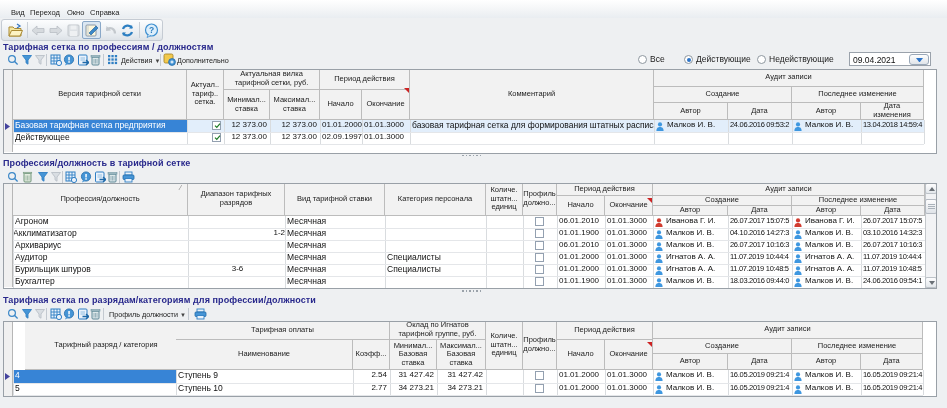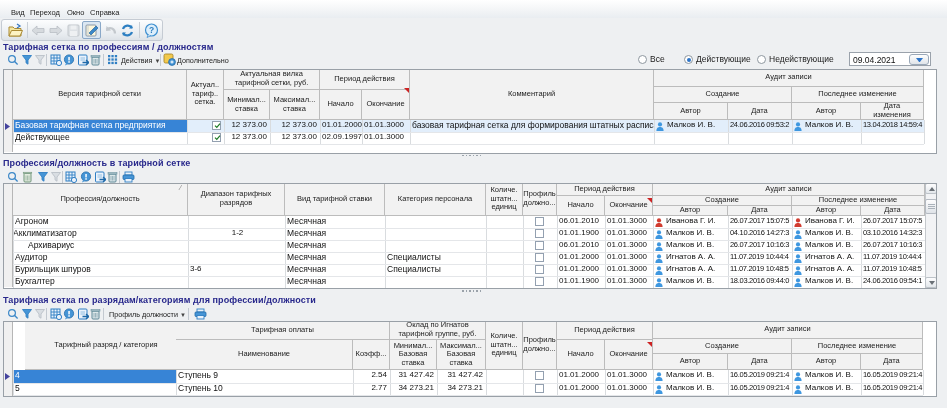--- a/index.html
+++ b/index.html
@@ -299,39 +299,39 @@
   </svg>
 <div class="dc" style="left:664px;top:216px;width:64px;height:12px;font-size:8px;text-align:left;color:#111;padding-left:2px;">Иванова Г. И.</div>
 <div class="dc" style="left:728px;top:216px;width:64px;height:12px;font-size:7.5px;text-align:left;color:#111;padding-left:2px;letter-spacing:-0.3px;">26.07.2017 15:07:5</div>
 <svg style="position:absolute;left:794px;top:218px" width="8" height="9" viewBox="0 0 8 9">
     <circle cx="4" cy="2.4" r="2.1" fill="#d23b2f"></circle>
     <path d="M0.4 9 C0.4 5.8 2 4.9 4 4.9 C6 4.9 7.6 5.8 7.6 9 Z" fill="#d23b2f"></path>
   </svg>
 <div class="dc" style="left:803px;top:216px;width:58px;height:12px;font-size:8px;text-align:left;color:#111;padding-left:2px;">Иванова Г. И.</div>
 <div class="dc" style="left:861px;top:216px;width:64px;height:12px;font-size:7.5px;text-align:left;color:#111;padding-left:2px;letter-spacing:-0.3px;">26.07.2017 15:07:5</div>
 <div class="dc" style="left:13px;top:228px;width:175px;height:12px;font-size:8.5px;text-align:left;color:#111;padding-left:0;">Акклиматизатор</div>
-<div class="dc" style="left:188px;top:228px;width:97px;height:12px;font-size:8px;text-align:center;color:#111;padding-left:2px;">1-2</div>
+<div class="dc" style="left:188px;top:228px;width:97px;height:12px;font-size:8px;text-align:right;color:#111;padding-left:2px;">1-2</div>
 <div class="dc" style="left:285px;top:228px;width:100px;height:12px;font-size:8.5px;text-align:left;color:#111;padding-left:2px;">Месячная</div>
 <div class="dc" style="left:385px;top:228px;width:101px;height:12px;font-size:8.5px;text-align:left;color:#111;padding-left:2px;"></div>
 <div style="position:absolute;left:535px;top:229px;width:9px;height:9px;background:#fff;border:1px solid #93a0b0;"></div>
 <div class="dc" style="left:557px;top:228px;width:48px;height:12px;font-size:8px;text-align:left;color:#111;padding-left:2px;">01.01.1900</div>
 <div class="dc" style="left:605px;top:228px;width:48px;height:12px;font-size:8px;text-align:left;color:#111;padding-left:2px;">01.01.3000</div>
 <svg style="position:absolute;left:655px;top:230px" width="8" height="9" viewBox="0 0 8 9">
     <circle cx="4" cy="2.4" r="2.1" fill="#3e97e0"></circle>
     <path d="M0.4 9 C0.4 5.8 2 4.9 4 4.9 C6 4.9 7.6 5.8 7.6 9 Z" fill="#3e97e0"></path>
   </svg>
 <div class="dc" style="left:664px;top:228px;width:64px;height:12px;font-size:8px;text-align:left;color:#111;padding-left:2px;">Малков И. В.</div>
 <div class="dc" style="left:728px;top:228px;width:64px;height:12px;font-size:7.5px;text-align:left;color:#111;padding-left:2px;letter-spacing:-0.3px;">04.10.2016 14:27:3</div>
 <svg style="position:absolute;left:794px;top:230px" width="8" height="9" viewBox="0 0 8 9">
     <circle cx="4" cy="2.4" r="2.1" fill="#3e97e0"></circle>
     <path d="M0.4 9 C0.4 5.8 2 4.9 4 4.9 C6 4.9 7.6 5.8 7.6 9 Z" fill="#3e97e0"></path>
   </svg>
 <div class="dc" style="left:803px;top:228px;width:58px;height:12px;font-size:8px;text-align:left;color:#111;padding-left:2px;">Малков И. В.</div>
 <div class="dc" style="left:861px;top:228px;width:64px;height:12px;font-size:7.5px;text-align:left;color:#111;padding-left:2px;letter-spacing:-0.3px;">03.10.2016 14:32:3</div>
-<div class="dc" style="left:13px;top:240px;width:175px;height:12px;font-size:8.5px;text-align:left;color:#111;padding-left:15px;">Архивариус</div>
+<div class="dc" style="left:13px;top:240px;width:175px;height:12px;font-size:8.5px;text-align:left;color:#111;padding-left:2px;">Архивариус</div>
 <div class="dc" style="left:188px;top:240px;width:97px;height:12px;font-size:8px;text-align:left;color:#111;padding-left:2px;"></div>
 <div class="dc" style="left:285px;top:240px;width:100px;height:12px;font-size:8.5px;text-align:left;color:#111;padding-left:2px;">Месячная</div>
 <div class="dc" style="left:385px;top:240px;width:101px;height:12px;font-size:8.5px;text-align:left;color:#111;padding-left:2px;"></div>
 <div style="position:absolute;left:535px;top:241px;width:9px;height:9px;background:#fff;border:1px solid #93a0b0;"></div>
 <div class="dc" style="left:557px;top:240px;width:48px;height:12px;font-size:8px;text-align:left;color:#111;padding-left:2px;">06.01.2010</div>
 <div class="dc" style="left:605px;top:240px;width:48px;height:12px;font-size:8px;text-align:left;color:#111;padding-left:2px;">01.01.3000</div>
 <svg style="position:absolute;left:655px;top:242px" width="8" height="9" viewBox="0 0 8 9">
     <circle cx="4" cy="2.4" r="2.1" fill="#3e97e0"></circle>
     <path d="M0.4 9 C0.4 5.8 2 4.9 4 4.9 C6 4.9 7.6 5.8 7.6 9 Z" fill="#3e97e0"></path>
   </svg>
@@ -356,21 +356,21 @@
   </svg>
 <div class="dc" style="left:664px;top:252px;width:64px;height:12px;font-size:8px;text-align:left;color:#111;padding-left:2px;">Игнатов А. А.</div>
 <div class="dc" style="left:728px;top:252px;width:64px;height:12px;font-size:7.5px;text-align:left;color:#111;padding-left:2px;letter-spacing:-0.3px;">11.07.2019 10:44:4</div>
 <svg style="position:absolute;left:794px;top:254px" width="8" height="9" viewBox="0 0 8 9">
     <circle cx="4" cy="2.4" r="2.1" fill="#3e97e0"></circle>
     <path d="M0.4 9 C0.4 5.8 2 4.9 4 4.9 C6 4.9 7.6 5.8 7.6 9 Z" fill="#3e97e0"></path>
   </svg>
 <div class="dc" style="left:803px;top:252px;width:58px;height:12px;font-size:8px;text-align:left;color:#111;padding-left:2px;">Игнатов А. А.</div>
 <div class="dc" style="left:861px;top:252px;width:64px;height:12px;font-size:7.5px;text-align:left;color:#111;padding-left:2px;letter-spacing:-0.3px;">11.07.2019 10:44:4</div>
 <div class="dc" style="left:13px;top:264px;width:175px;height:12px;font-size:8.5px;text-align:left;color:#111;padding-left:2px;">Бурильщик шпуров</div>
-<div class="dc" style="left:188px;top:264px;width:97px;height:12px;font-size:8px;text-align:left;color:#111;padding-left:2px;">3-6</div>
+<div class="dc" style="left:188px;top:264px;width:97px;height:12px;font-size:8px;text-align:center;color:#111;padding-left:2px;">3-6</div>
 <div class="dc" style="left:285px;top:264px;width:100px;height:12px;font-size:8.5px;text-align:left;color:#111;padding-left:2px;">Месячная</div>
 <div class="dc" style="left:385px;top:264px;width:101px;height:12px;font-size:8.5px;text-align:left;color:#111;padding-left:2px;">Специалисты</div>
 <div style="position:absolute;left:535px;top:265px;width:9px;height:9px;background:#fff;border:1px solid #93a0b0;"></div>
 <div class="dc" style="left:557px;top:264px;width:48px;height:12px;font-size:8px;text-align:left;color:#111;padding-left:2px;">01.01.2000</div>
 <div class="dc" style="left:605px;top:264px;width:48px;height:12px;font-size:8px;text-align:left;color:#111;padding-left:2px;">01.01.3000</div>
 <svg style="position:absolute;left:655px;top:266px" width="8" height="9" viewBox="0 0 8 9">
     <circle cx="4" cy="2.4" r="2.1" fill="#3e97e0"></circle>
     <path d="M0.4 9 C0.4 5.8 2 4.9 4 4.9 C6 4.9 7.6 5.8 7.6 9 Z" fill="#3e97e0"></path>
   </svg>
 <div class="dc" style="left:664px;top:264px;width:64px;height:12px;font-size:8px;text-align:left;color:#111;padding-left:2px;">Игнатов А. А.</div>

